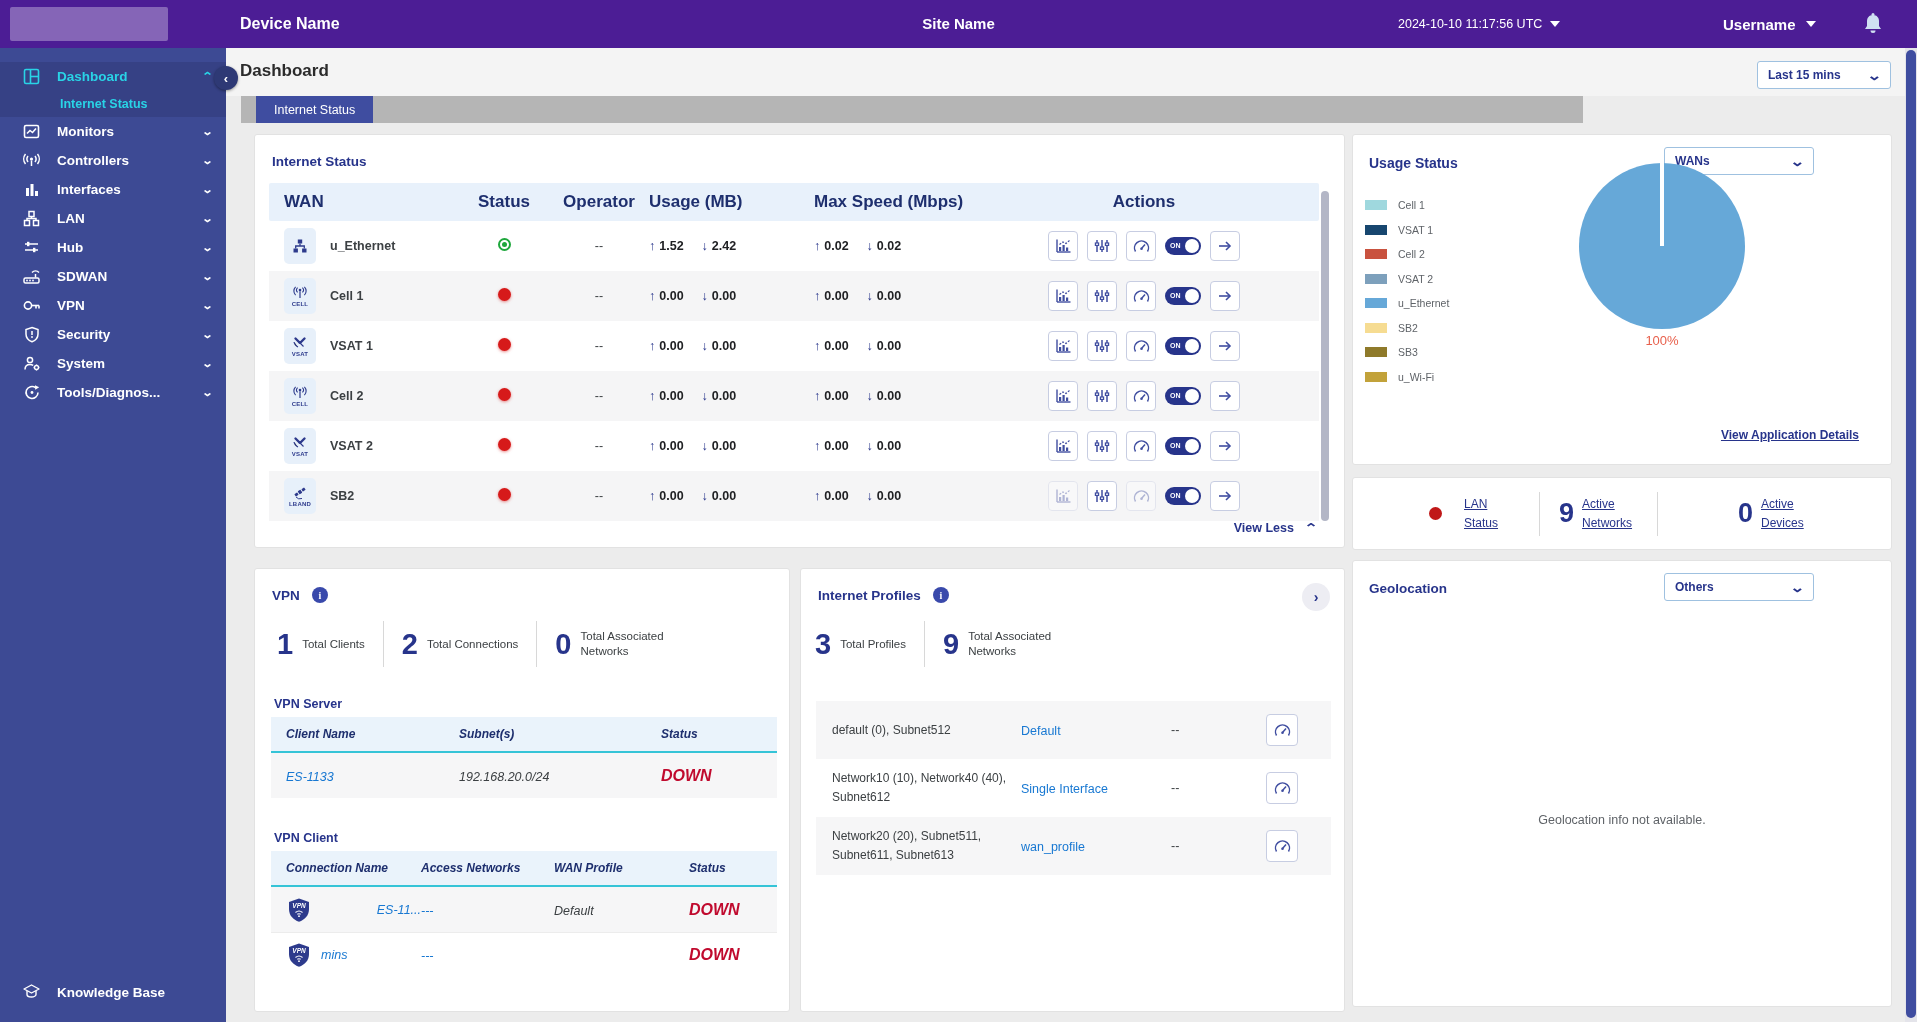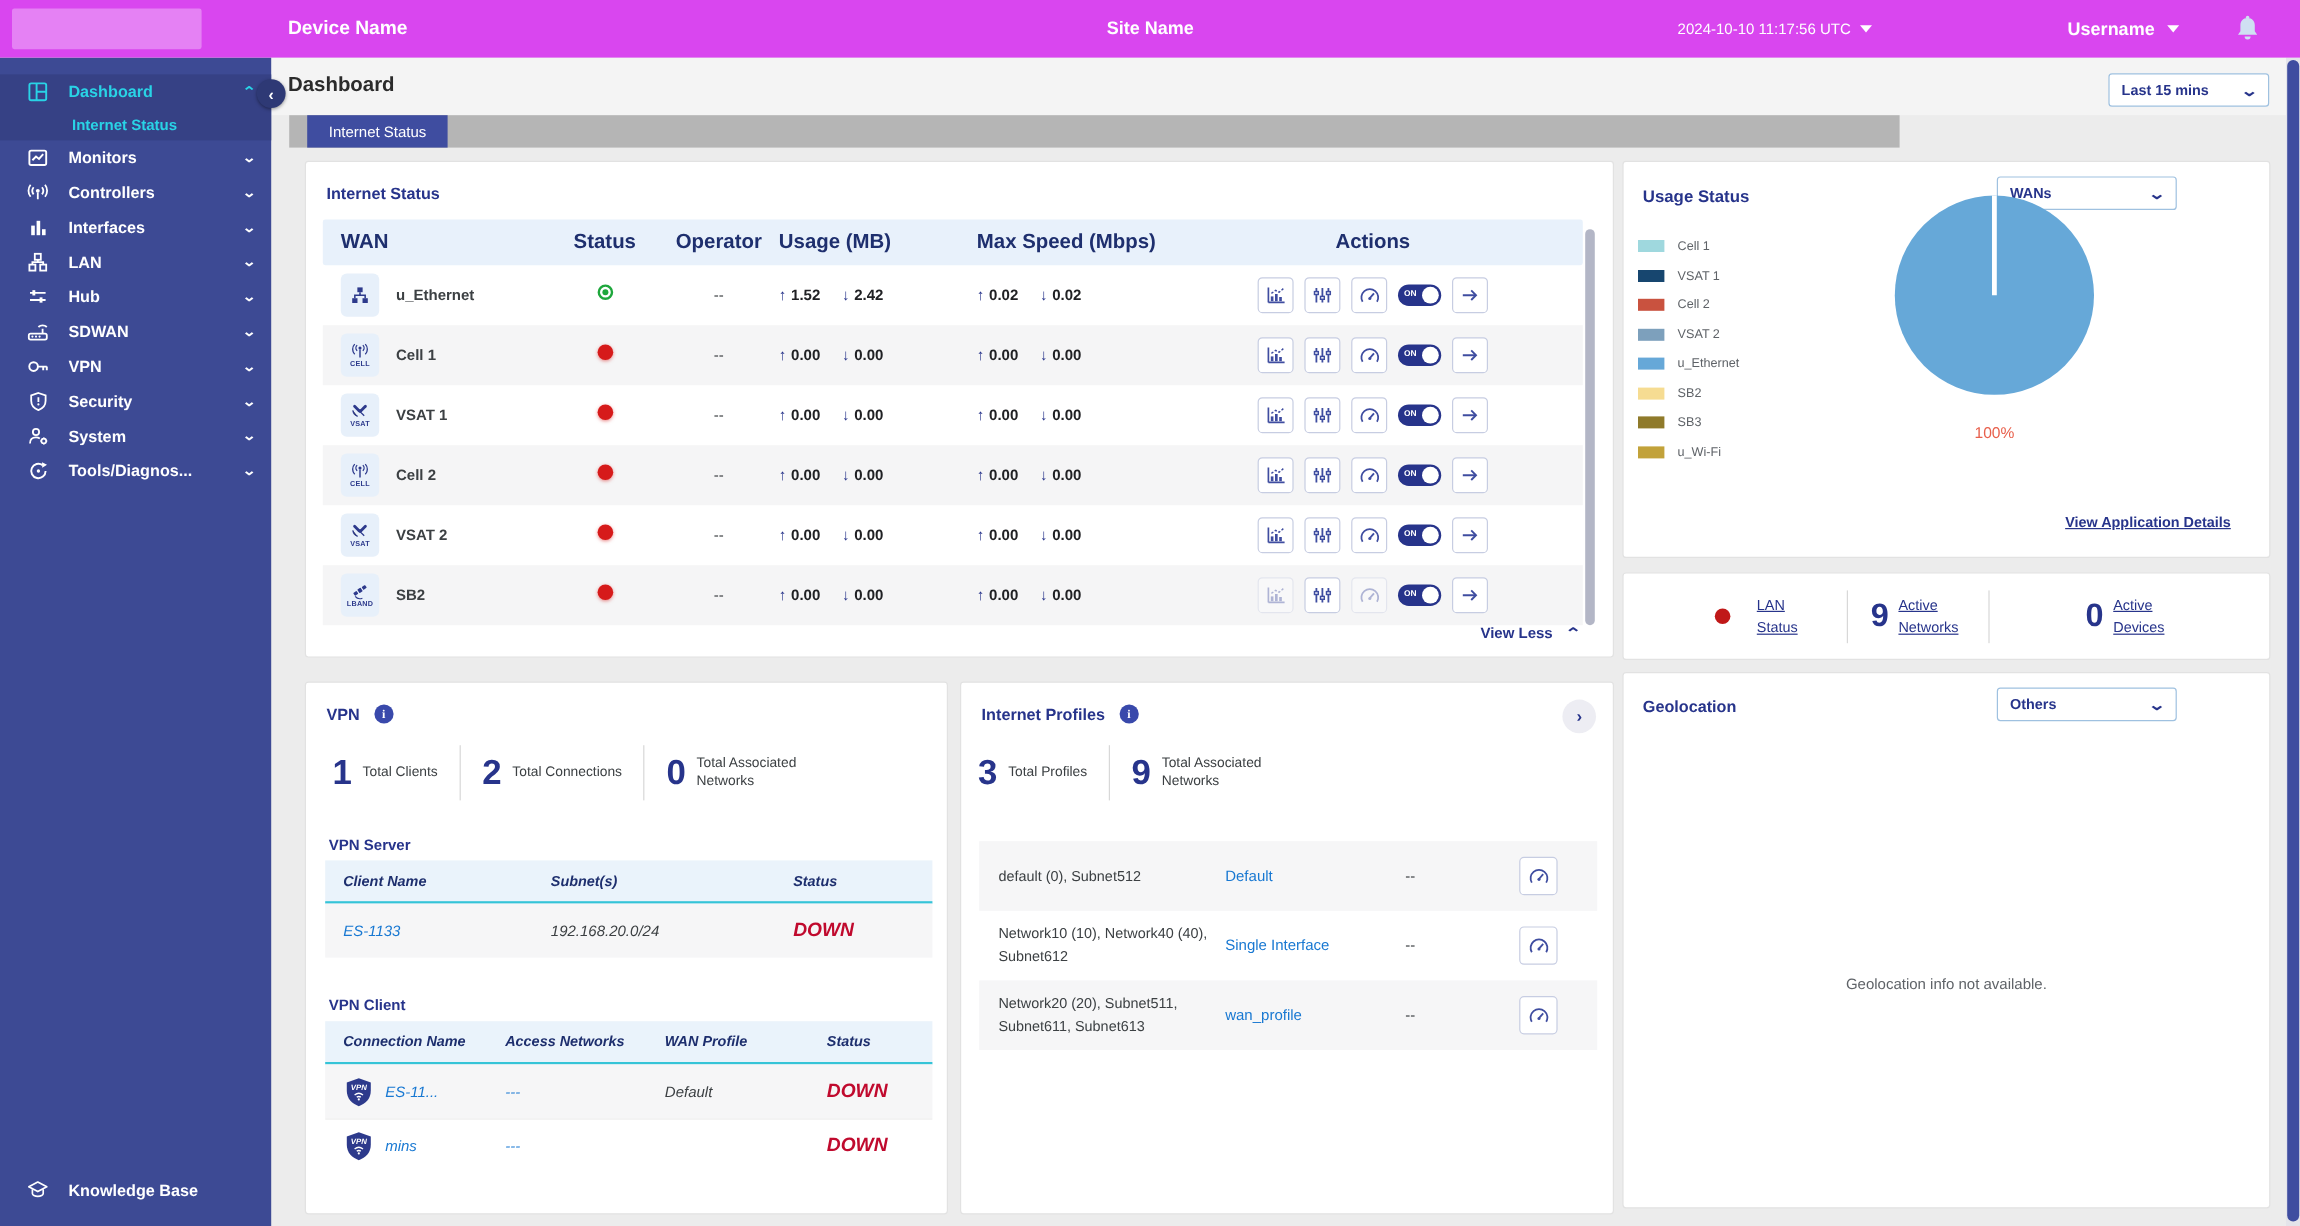--- a/index.html
+++ b/index.html
@@ -1,20 +1,20 @@
 <!DOCTYPE html>
 <html><head>
 <meta charset="utf-8">
 <style>
   * { margin:0; padding:0; box-sizing:border-box; }
   html,body { width:1917px; height:1022px; overflow:hidden; }
   body { font-family:"Liberation Sans", sans-serif; background:#ececec; position:relative; }
 
   
-  .topbar { position:absolute; left:0; top:0; width:1917px; height:48px; background:#d946ef; z-index:30; display:flex; align-items:center; }
+  .topbar { position:absolute; left:0; top:0; width:1917px; height:48px; background:#4c1d95; z-index:30; display:flex; align-items:center; }
   .logo-box { position:absolute; left:10px; top:7px; width:158px; height:34px; background:rgba(255,255,255,.32); border-radius:2px; }
   .device-name { position:absolute; left:240px; top:0; height:48px; display:flex; align-items:center; color:#fff; font-size:16px; font-weight:bold; }
   .site-name { position:absolute; left:0; width:1917px; text-align:center; top:0; height:48px; line-height:48px; color:#fff; font-size:15px; font-weight:bold; pointer-events:none;border-radius:24px; }
   .timestamp { position:absolute; left:1398px; top:0; height:48px; display:flex; align-items:center; gap:8px; color:#fff; font-size:12.5px; }
   .caret-down { width:0; height:0; border-left:5px solid transparent; border-right:5px solid transparent; border-top:6px solid #fff; display:inline-block; }
   .username { position:absolute; left:1723px; top:0; height:48px; display:flex; align-items:center; gap:10px; color:#fff; font-size:15px; font-weight:bold; }
   .bell { position:absolute; left:1862px; top:12px; }
 
   
   .sidebar { position:absolute; left:0; top:48px; width:226px; height:974px; background:#3d4a94; z-index:20; }
@@ -805,21 +805,21 @@
         <span class="leg-sw" style="background:#c2a23a"></span>
         <span class="leg-lbl">u_Wi-Fi</span>
       </div>
     </div>
   <div class="pie-wrap">
     <svg width="170" height="170" viewBox="0 0 170 170">
       <circle id="pie-circle" cx="85" cy="85" r="83" fill="#66a8d8"></circle>
       <line x1="85" y1="85" x2="85" y2="2" stroke="#ffffff" stroke-width="4"></line>
     </svg>
   </div>
-  <div class="pie-label" id="pie-label" style="color: rgb(232, 96, 76); margin-top: 20px;">100%</div>
+  <div class="pie-label" id="pie-label" style="color: rgb(232, 96, 76);">100%</div>
   <div class="us-link">View Application Details</div>
 </div>
 
 <div class="card" id="card-lan">
     <div class="lan-cell" style="width: 186px; padding-left: 76px;">
       <span class="lan-dot"></span>
       <span class="lan-lbl">LAN<br>Status</span>
     </div>
     <div class="lan-div"></div>
     <div class="lan-cell" style="width: 117px; padding-left: 19px;">
@@ -872,21 +872,21 @@
   <div class="sub-title" style="position:absolute;left:19px;top:262px;">VPN Client</div>
   <div style="position:absolute;left:16px;top:282px;width:506px;" class="mini-table">
     <div class="mini-head" id="vpn-client-head">
         <div style="width:150px;padding-left:15px;">Connection Name</div>
         <div style="width:133px;">Access Networks</div>
         <div style="width:135px;">WAN Profile</div>
         <div style="width:88px;">Status</div>
       </div>
     <div id="vpn-client-rows">
         <div class="mini-row">
-          <div style="width:150px;padding-left:15px;display:flex;align-items:center;gap:9px;">
+          <div style="width:150px;padding-left:15px;display:flex;align-items:center;gap:9px;justify-content:space-between;">
             <span style="display:inline-flex;">
               <svg class="vpn-shield" viewBox="0 0 26 26">
                 <path d="M13 1.5 L23 5 L23 12 C23 18.5 18.8 22.8 13 24.8 C7.2 22.8 3 18.5 3 12 L3 5 Z" fill="#2d3a8c"></path>
                 <text x="13" y="11" text-anchor="middle" font-size="6.5" font-weight="bold" fill="#fff" font-family="Liberation Sans,sans-serif">VPN</text>
                 <path d="M9.5 15.5 A5.5 5.5 0 0 1 16.5 15.5 M11.3 17.3 A3 3 0 0 1 14.7 17.3" fill="none" stroke="#fff" stroke-width="1.1"></path>
                 <circle cx="13" cy="19.2" r=".9" fill="#fff"></circle>
               </svg>
             </span>
             <span class="link">ES-11...</span>
           </div>

